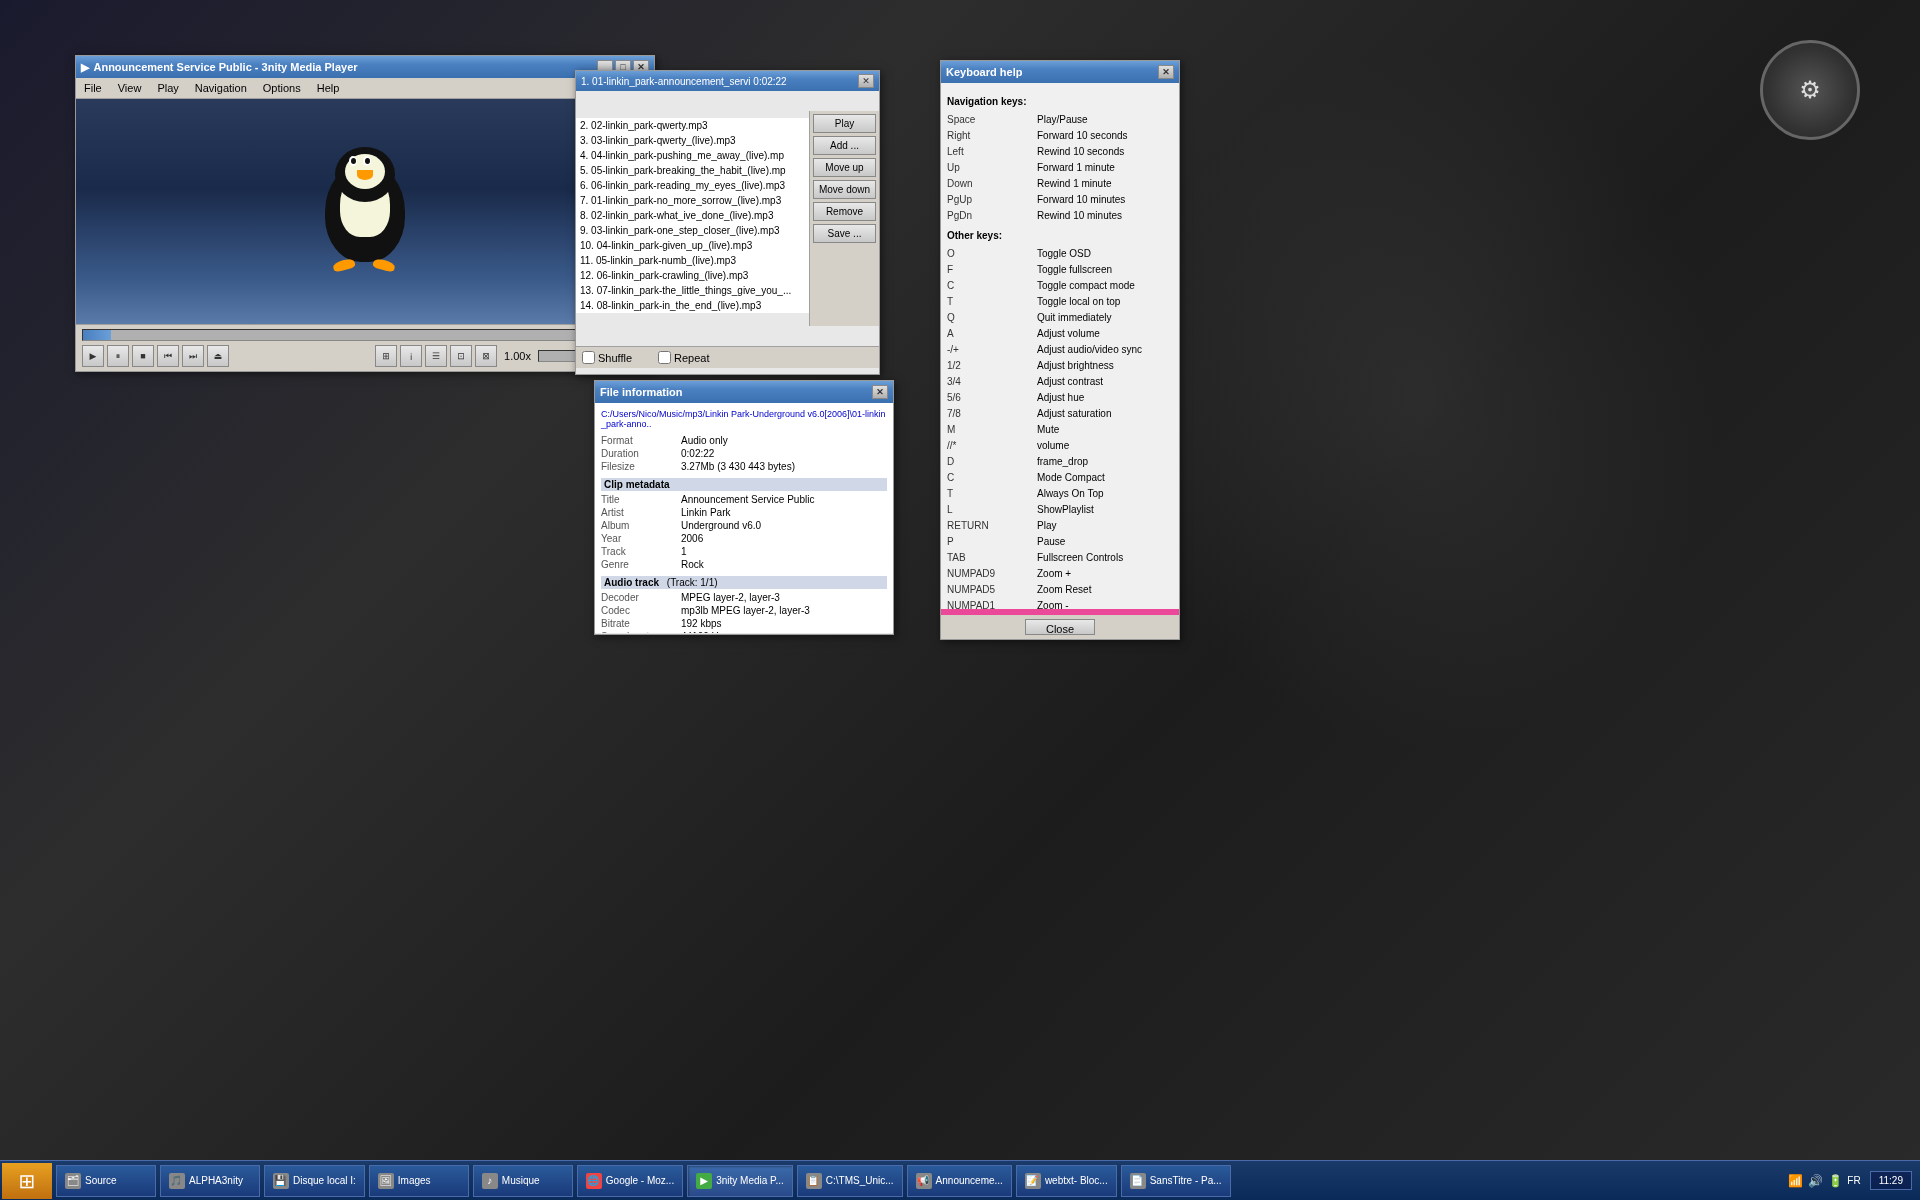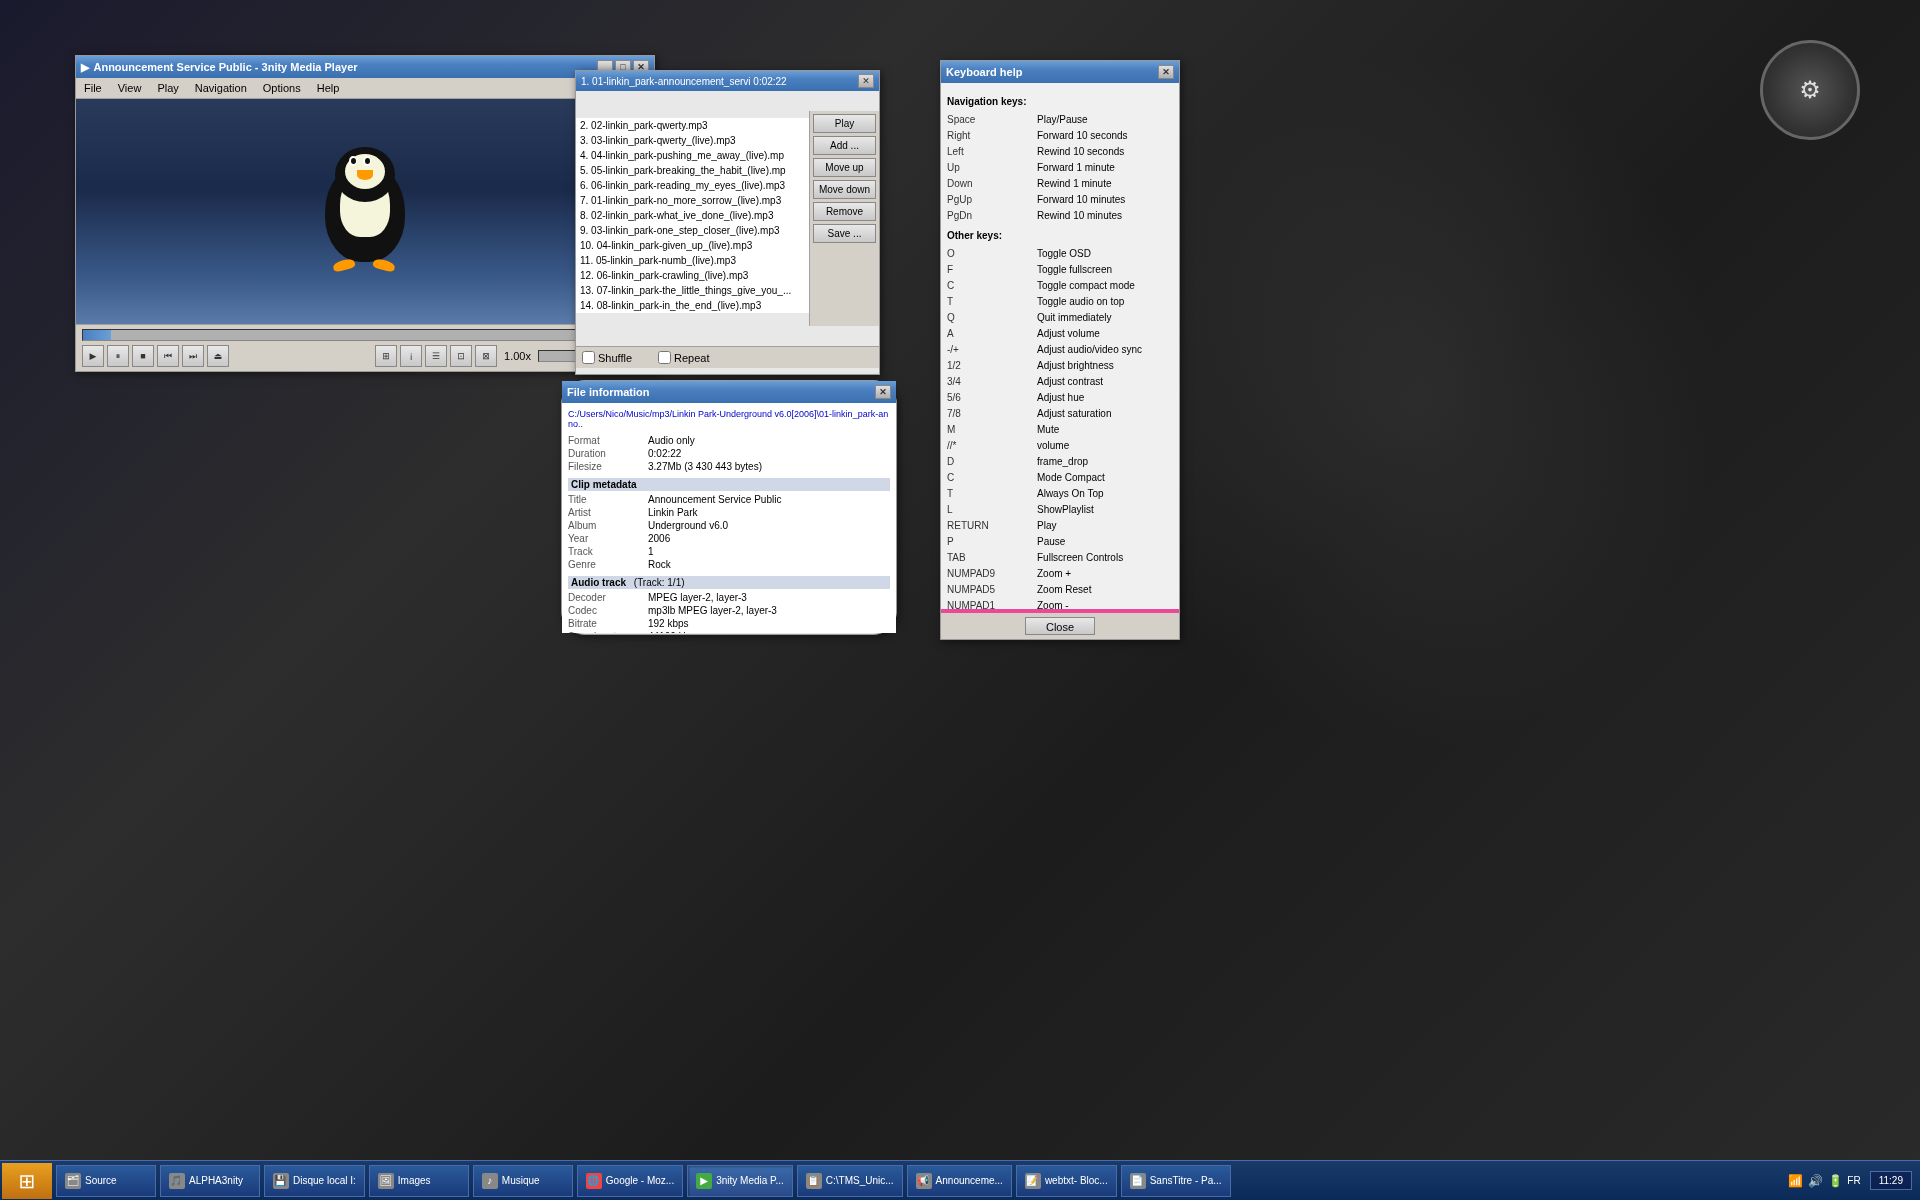--- a/index.html
+++ b/index.html
@@ -361,25 +361,24 @@
     .playlist-checkboxes {
       background: #d4d0c8;
       padding: 4px 6px;
       display: flex;
       gap: 26px;
       border-top: 1px solid #a0a0a0;
     }
 
     
     .file-info-window {
-      left: 561px;
+      left: 594px;
       top: 380px;
-      width: 336px;
+      width: 300px;
       height: 255px;
-      border-radius: 24px;
     }
 
     .file-info-content {
       background: white;
       padding: 6px;
       font-size: 10px;
       height: 230px;
       overflow-y: auto;
     }
 
@@ -462,21 +461,21 @@
 
     .kh-desc {
       color: #000;
     }
 
     .keyboard-help-footer {
       background: #d4d0c8;
       padding: 4px;
       display: flex;
       justify-content: center;
-      border-top: 4px solid #ec4899;
+      border-top: 6px solid #ec4899;
       height: 30px;
     }
 
     .close-btn {
       background: linear-gradient(to bottom, #e8e8e8, #c8c8c8);
       border: 1px solid #888;
       padding: 3px 20px;
       cursor: pointer;
       font-size: 11px;
     }
@@ -805,21 +804,21 @@
       <div class="kh-row">
           <span class="kh-key">F</span>
           <span class="kh-desc">Toggle fullscreen</span>
         </div>
       <div class="kh-row">
           <span class="kh-key">C</span>
           <span class="kh-desc">Toggle compact mode</span>
         </div>
       <div class="kh-row">
           <span class="kh-key">T</span>
-          <span class="kh-desc">Toggle audio on top</span>
+          <span class="kh-desc">Toggle local on top</span>
         </div>
       <div class="kh-row">
           <span class="kh-key">Q</span>
           <span class="kh-desc">Quit immediately</span>
         </div>
       <div class="kh-row">
           <span class="kh-key">A</span>
           <span class="kh-desc">Adjust volume</span>
         </div>
       <div class="kh-row">

